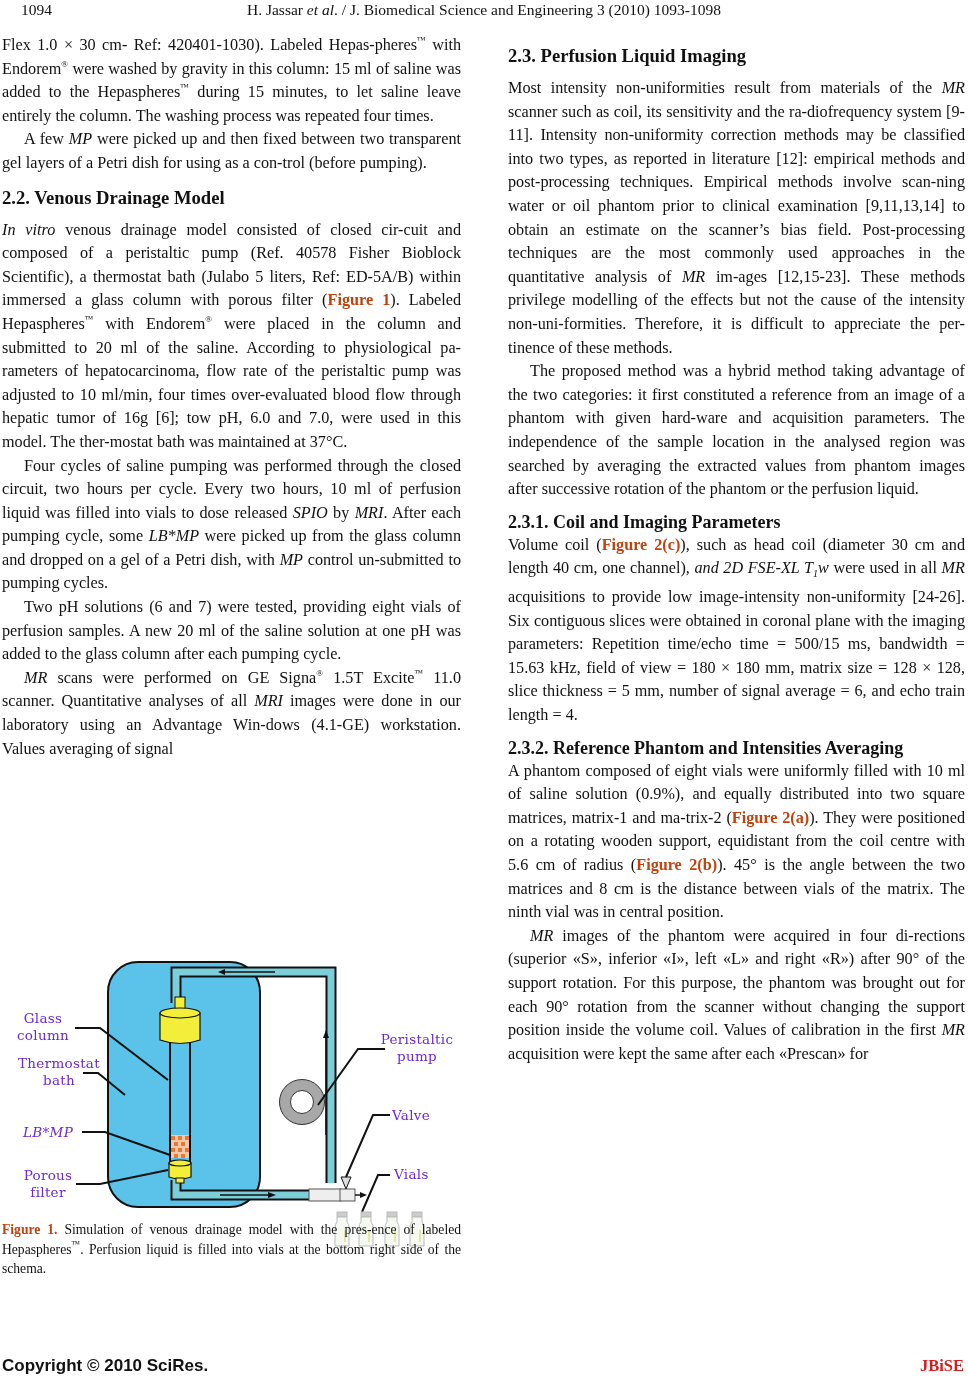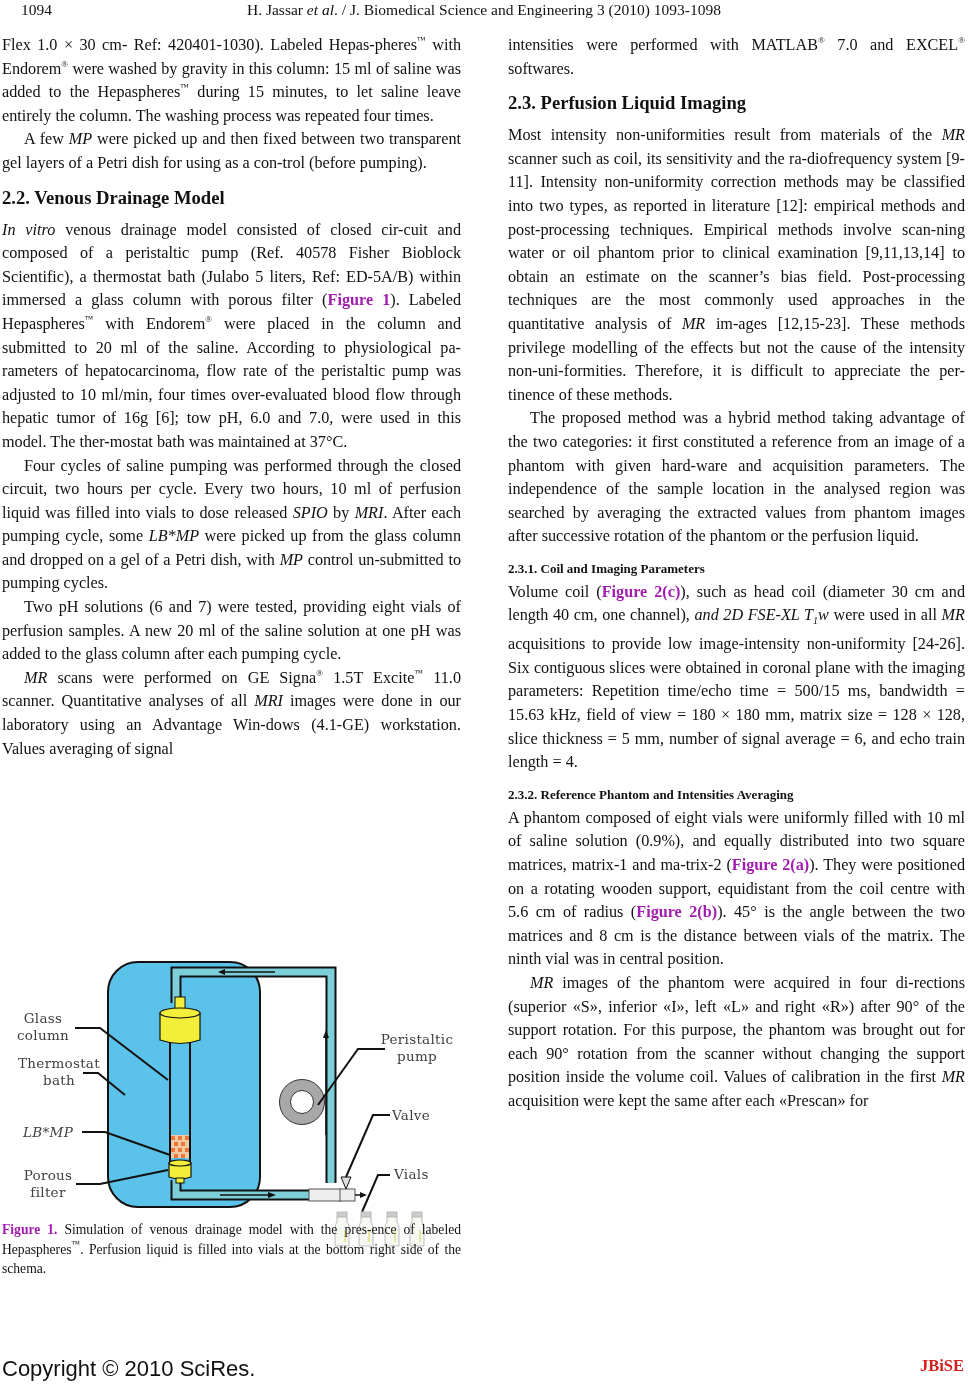--- a/index.html
+++ b/index.html
@@ -23,48 +23,48 @@
   .col-left { left: 2px; width: 459px; }
   .col-right { left: 508px; width: 457px; }
   .col p { margin: 0; }
   .col p.indent { text-indent: 22px; }
   .col p + p { margin-top: 0; }
   .sec {
     font-weight: bold; font-size: 18.6px; line-height: 24px;
     margin: 10px 0 9px 0; text-align: left;
   }
   .subsec {
-    font-weight: bold; font-size: 13px; line-height: 22px;
+    font-weight: bold; font-size: 18px; line-height: 22px;
     margin: 9px 0 1px 0; text-align: left;
   }
   sup { font-size: 9px; line-height: 0; vertical-align: 7px; }
-  .ref { color: #a21caf; font-weight: bold; }
+  .ref { color: #c2410c; font-weight: bold; }
   i { }
 
   .figure {
     position: absolute; left: 0; top: 955px; width: 480px; height: 300px;
   }
   .fig-label {
     position: absolute; font-size: 13.5px; line-height: 17px;
-    font-family: "DejaVu Serif", serif; color: #404040; text-align: center;
+    font-family: "DejaVu Serif", serif; color: #6d28d9; text-align: center;
     letter-spacing: 0.3px;
   }
   .caption {
     position: absolute; left: 2px; top: 1220px; width: 459px;
     font-size: 13.6px; line-height: 19.5px; text-align: justify;
   }
   .caption .ref { font-weight: bold; }
 
   .footer {
     position: absolute; left: 0; top: 1350px; width: 968px; height: 30px;
   }
   .copyright {
     position: absolute; left: 2px; top: 6px;
     font-family: "Liberation Sans", "DejaVu Sans", sans-serif;
-    font-weight: normal; font-size: 22px;
+    font-weight: bold; font-size: 17px;
   }
   .journal-abbr {
     position: absolute; right: 4px; top: 6px;
     font-family: "Liberation Serif", serif; font-weight: bold;
     font-size: 16.5px; color: #d3201f;
   }
 </style>
 </head>
 <body>
 
@@ -179,21 +179,20 @@
   <div class="fig-label" style="left:18px; top:169px; width:60px; font-style:italic;">LB*MP</div>
   <div class="fig-label" style="left:18px; top:212px; width:60px;"><span>Porous</span><br><span>filter</span></div>
   <div class="fig-label" style="left:377px; top:76px; width:80px;"><span>Peristaltic</span><br><span>pump</span></div>
   <div class="fig-label" style="left:392px; top:152px; width:50px; text-align:left;">Valve</div>
   <div class="fig-label" style="left:394px; top:211px; width:50px; text-align:left;">Vials</div>
 </div>
 
 <div class="caption"><span class="ref">Figure 1.</span><span> Simulation of venous drainage model with the pres-ence of labeled Hepaspheres</span><sup>™</sup><span>. Perfusion liquid is filled into vials at the bottom right side of the schema.</span></div>
 
 <div class="col col-right">
-  <p><span>intensities were performed with MATLAB</span><sup>®</sup><span> 7.0 and EXCEL</span><sup>®</sup><span> softwares.</span></p>
   <div class="sec">2.3. Perfusion Liquid Imaging</div>
   <p><span>Most intensity non-uniformities result from materials of the </span><i>MR</i><span> scanner such as coil, its sensitivity and the ra-diofrequency system [9-11]. Intensity non-uniformity correction methods may be classified into two types, as reported in literature [12]: empirical methods and post-processing techniques. Empirical methods involve scan-ning water or oil phantom prior to clinical examination [9,11,13,14] to obtain an estimate on the scanner’s bias field. Post-processing techniques are the most commonly used approaches in the quantitative analysis of </span><i>MR</i><span> im-ages [12,15-23]. These methods privilege modelling of the effects but not the cause of the intensity non-uni-formities. Therefore, it is difficult to appreciate the per-tinence of these methods.</span></p>
   <p class="indent">The proposed method was a hybrid method taking advantage of the two categories: it first constituted a reference from an image of a phantom with given hard-ware and acquisition parameters. The independence of the sample location in the analysed region was searched by averaging the extracted values from phantom images after successive rotation of the phantom or the perfusion liquid.</p>
   <div class="subsec">2.3.1. Coil and Imaging Parameters</div>
   <p><span>Volume coil (</span><a class="ref">Figure 2(c)</a><span>), such as head coil (diameter 30 cm and length 40 cm, one channel), </span><i>and 2D FSE-XL T</i><sub style="font-size:10px;"><i>1</i></sub><i>w</i><span> were used in all </span><i>MR</i><span> acquisitions to provide low image-intensity non-uniformity [24-26]. Six contiguous slices were obtained in coronal plane with the imaging parameters: Repetition time/echo time = 500/15 ms, bandwidth = 15.63 kHz, field of view = 180 × 180 mm, matrix size = 128 × 128, slice thickness = 5 mm, number of signal average = 6, and echo train length = 4.</span></p>
   <div class="subsec">2.3.2. Reference Phantom and Intensities Averaging</div>
   <p><span>A phantom composed of eight vials were uniformly filled with 10 ml of saline solution (0.9%), and equally distributed into two square matrices, matrix-1 and ma-trix-2 (</span><a class="ref">Figure 2(a)</a><span>). They were positioned on a rotating wooden support, equidistant from the coil centre with 5.6 cm of radius (</span><a class="ref">Figure 2(b)</a><span>). 45° is the angle between the two matrices and 8 cm is the distance between vials of the matrix. The ninth vial was in central position.</span></p>
   <p class="indent"><i>MR</i><span> images of the phantom were acquired in four di-rections (superior «S», inferior «I», left «L» and right «R») after 90° of the support rotation. For this purpose, the phantom was brought out for each 90° rotation from the scanner without changing the support position inside the volume coil. Values of calibration in the first </span><i>MR</i><span> acquisition were kept the same after each «Prescan» for</span></p>
 </div>
 

